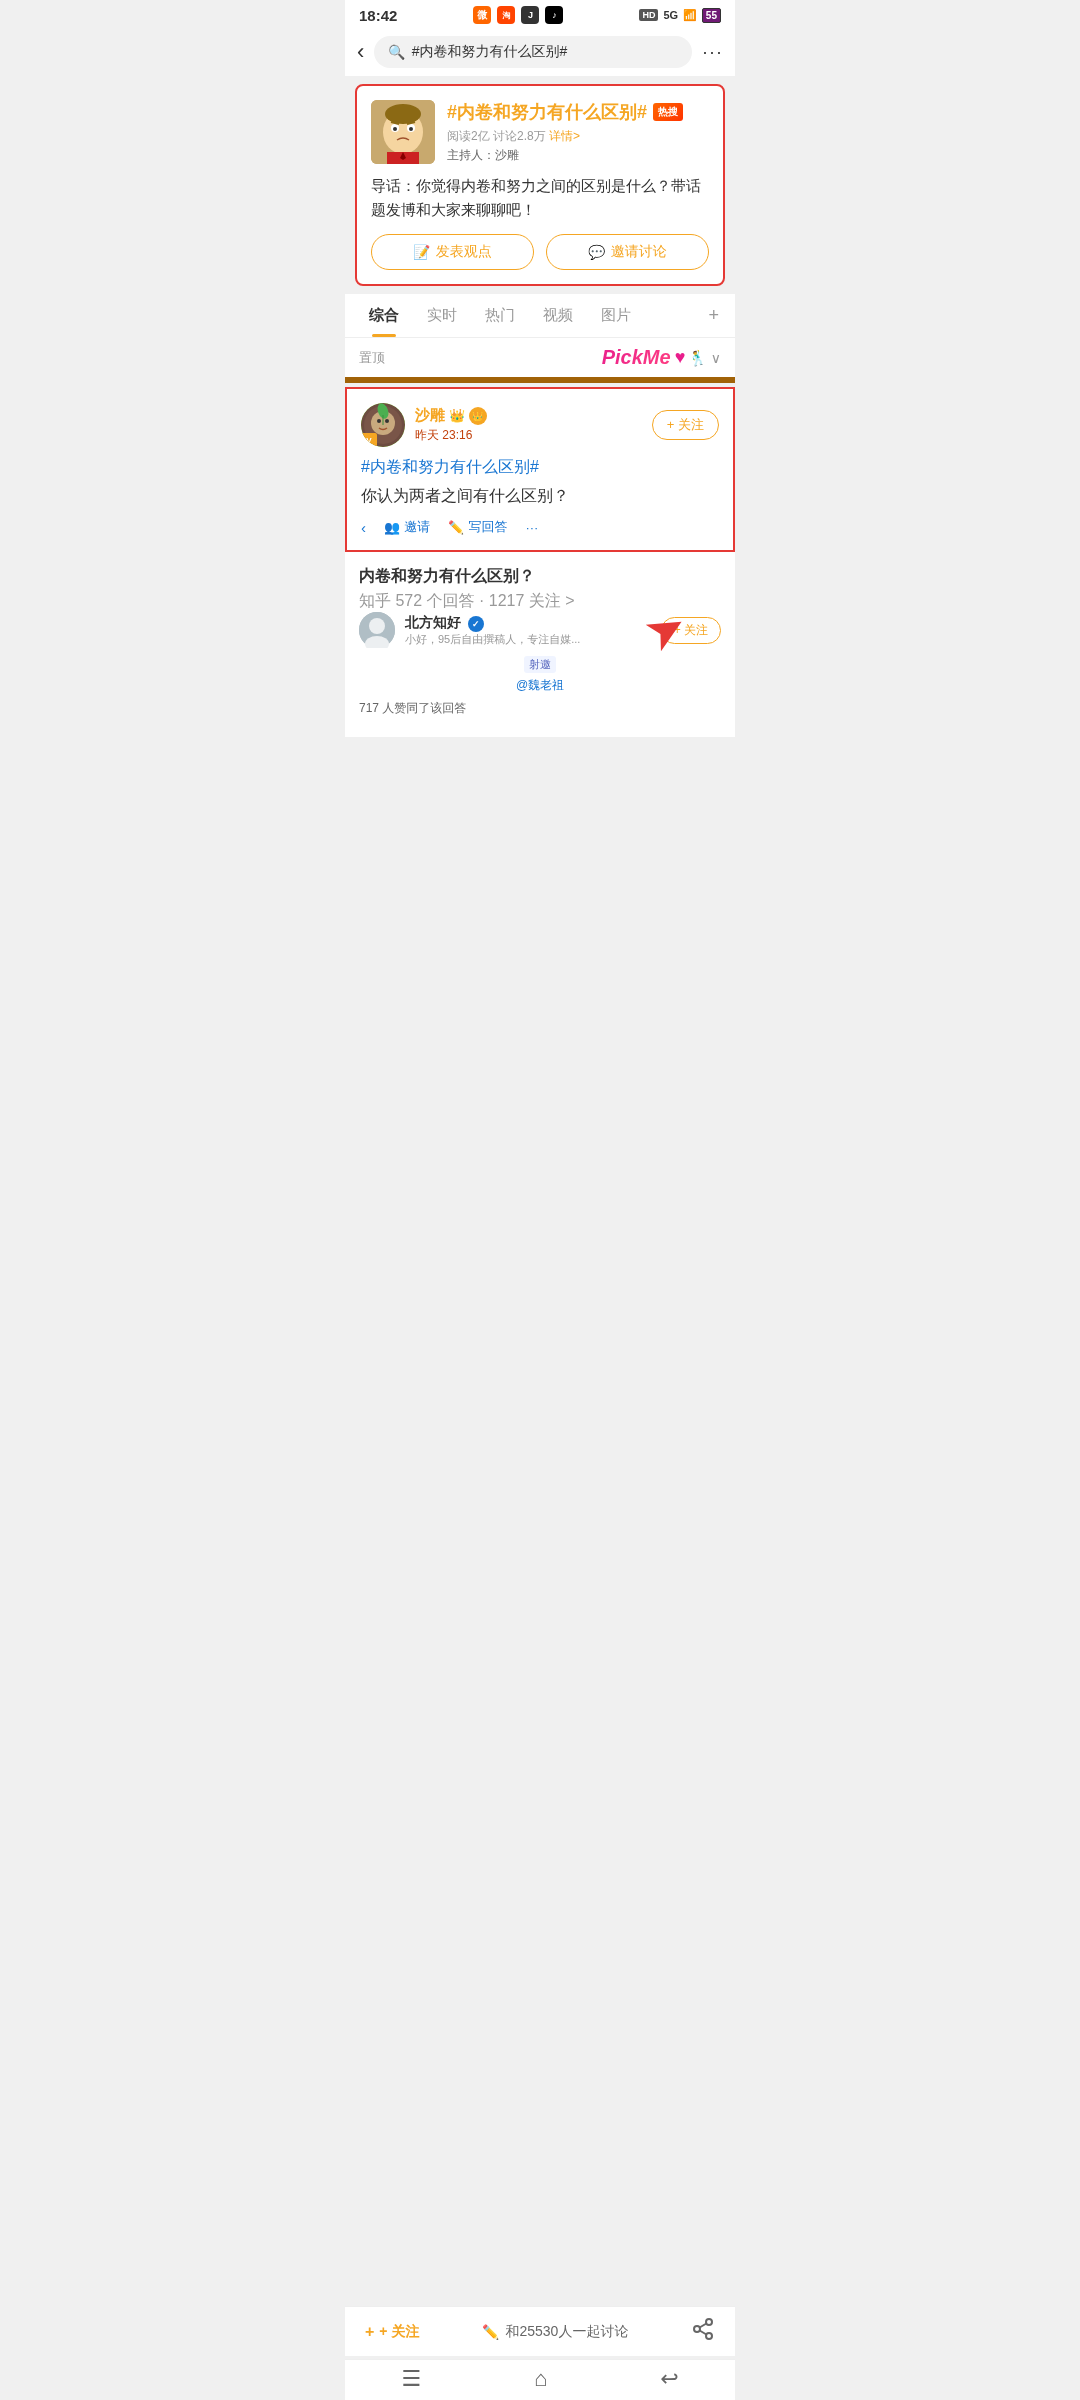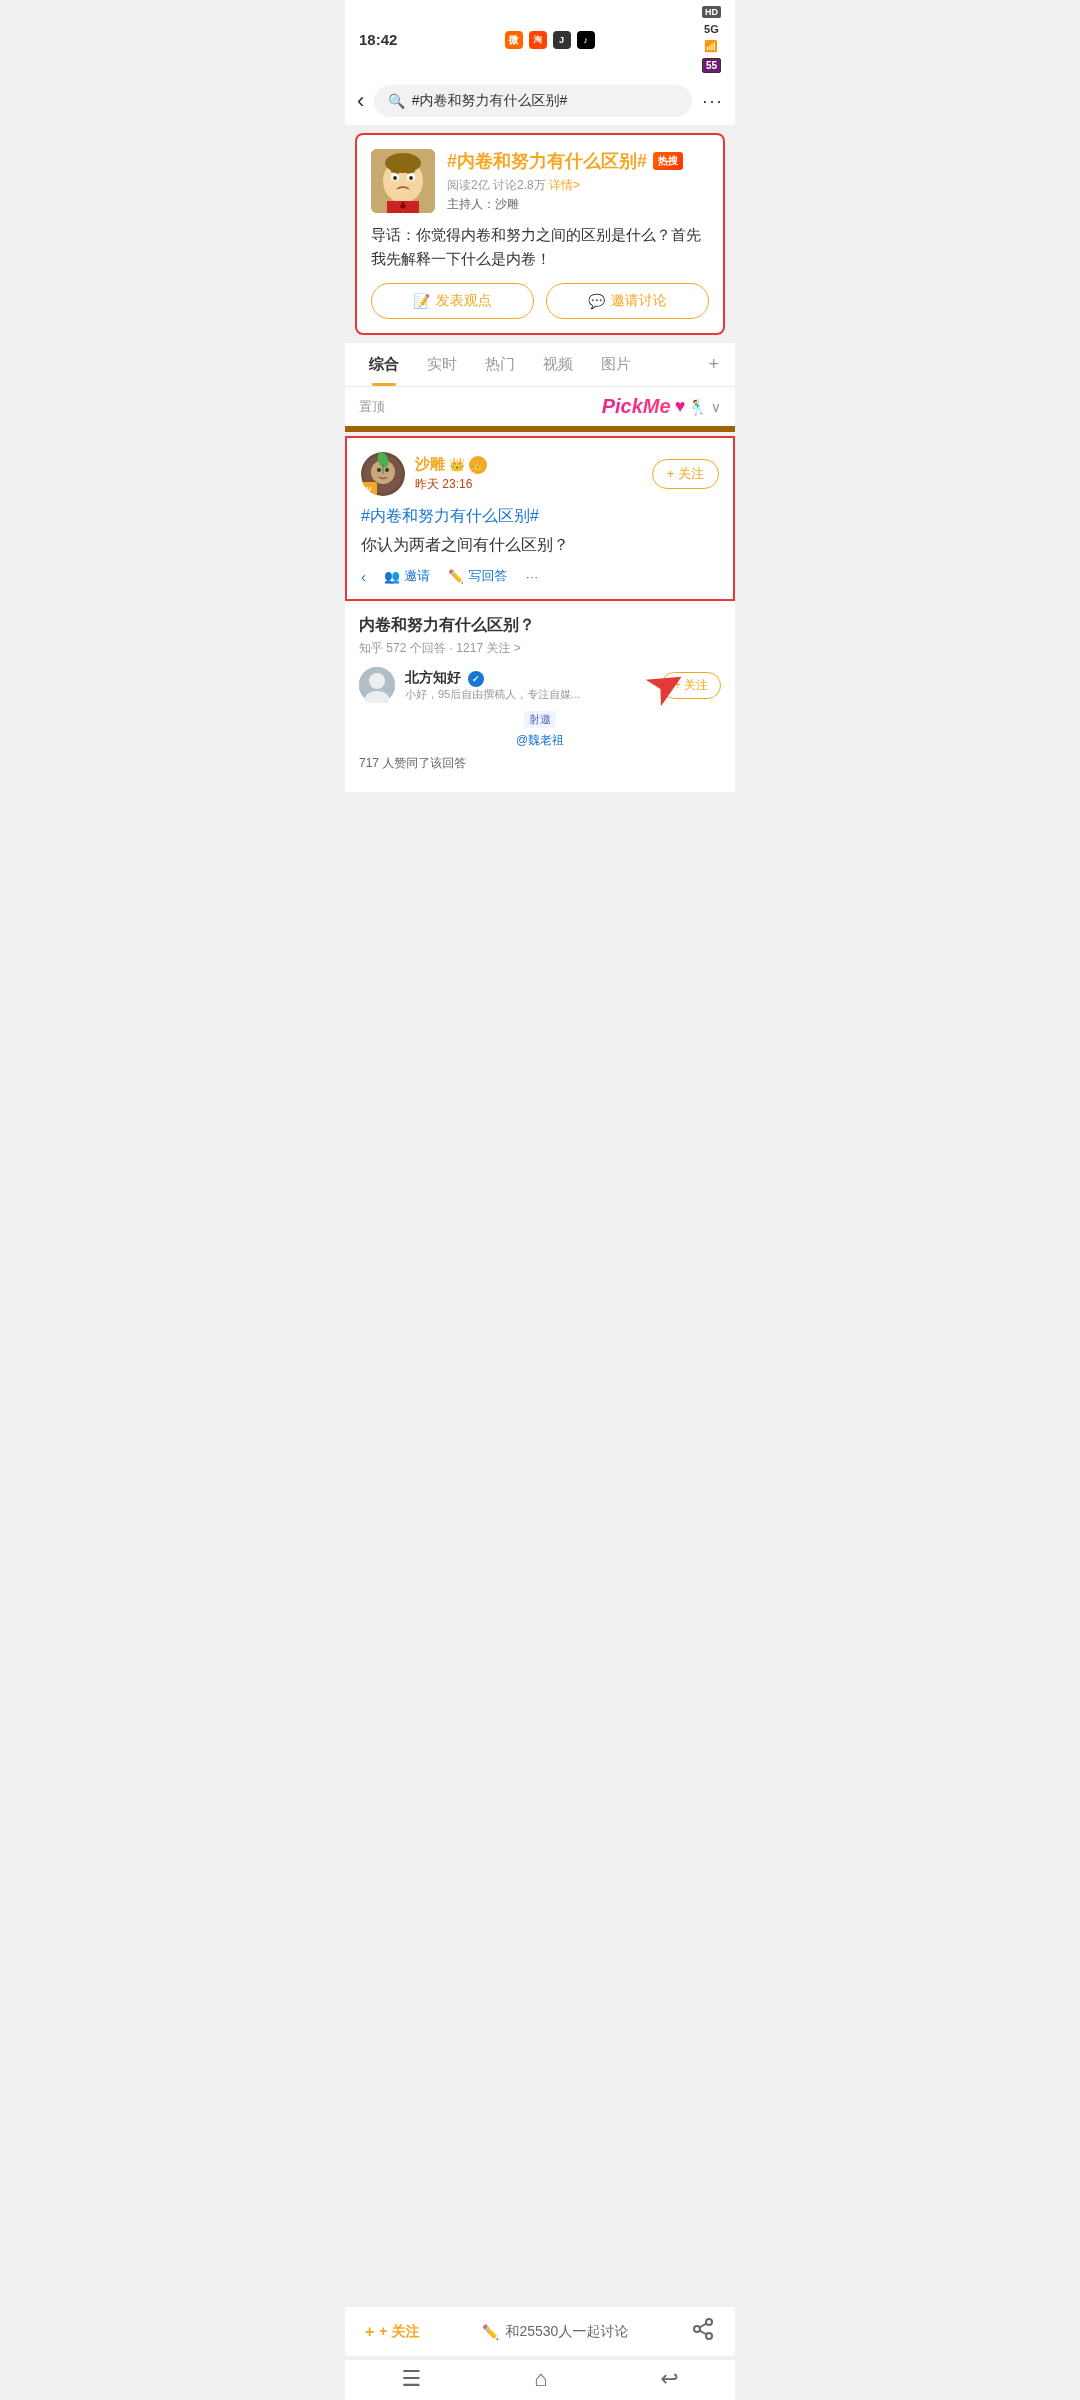--- a/index.html
+++ b/index.html
@@ -20,21 +20,21 @@
     .status-bar {
       background: #fff;
       display: flex;
       justify-content: space-between;
       align-items: center;
       padding: 6px 14px 4px;
       font-size: 13px;
       font-weight: 600;
     }
     .status-time { font-weight: 700; font-size: 15px; }
-    .status-icons { display: flex; align-items: center; gap: 5px; font-size: 11px; flex-direction: column; }
+    .status-icons { display: flex; align-items: center; gap: 5px; font-size: 11px; }
     .status-icons span { display: inline-block; }
     .battery-box {
       border: 1.5px solid #333;
       border-radius: 2px;
       padding: 1px 3px;
       font-size: 10px;
       font-weight: 600;
       background: #701a75;
       color: #fff;
     }
@@ -302,23 +302,22 @@
       border-bottom: 8px solid #f0f0f0;
       padding: 14px;
     }
     .knowledge-title {
       font-size: 16px;
       font-weight: 700;
       color: #333;
       margin-bottom: 4px;
     }
     .knowledge-meta {
-      font-size: 12px;
+      font-size: 16px;
       color: #999;
-      margin-bottom: 10px;
     }
     .knowledge-user {
       display: flex;
       align-items: center;
       gap: 10px;
       margin-bottom: 8px;
     }
     .ku-avatar {
       width: 36px;
       height: 36px;
@@ -488,21 +487,21 @@
         <span>阅读2亿</span>
         <span> </span>
         <span>讨论2.8万</span>
         <span> </span>
         <span style="color:#f5a623;">详情&gt;</span>
       </div>
       <div class="topic-host">主持人：沙雕</div>
     </div>
   </div>
 
-  <div class="topic-desc">导话：你觉得内卷和努力之间的区别是什么？首先我先解释一下什么是内卷！</div>
+  <div class="topic-desc">导话：你觉得内卷和努力之间的区别是什么？带话题发博和大家来聊聊吧！</div>
 
   <div class="topic-actions">
     <div class="topic-btn">
       <span>📝</span>
       <span>发表观点</span>
     </div>
     <div class="topic-btn">
       <span>💬</span>
       <span>邀请讨论</span>
     </div>

